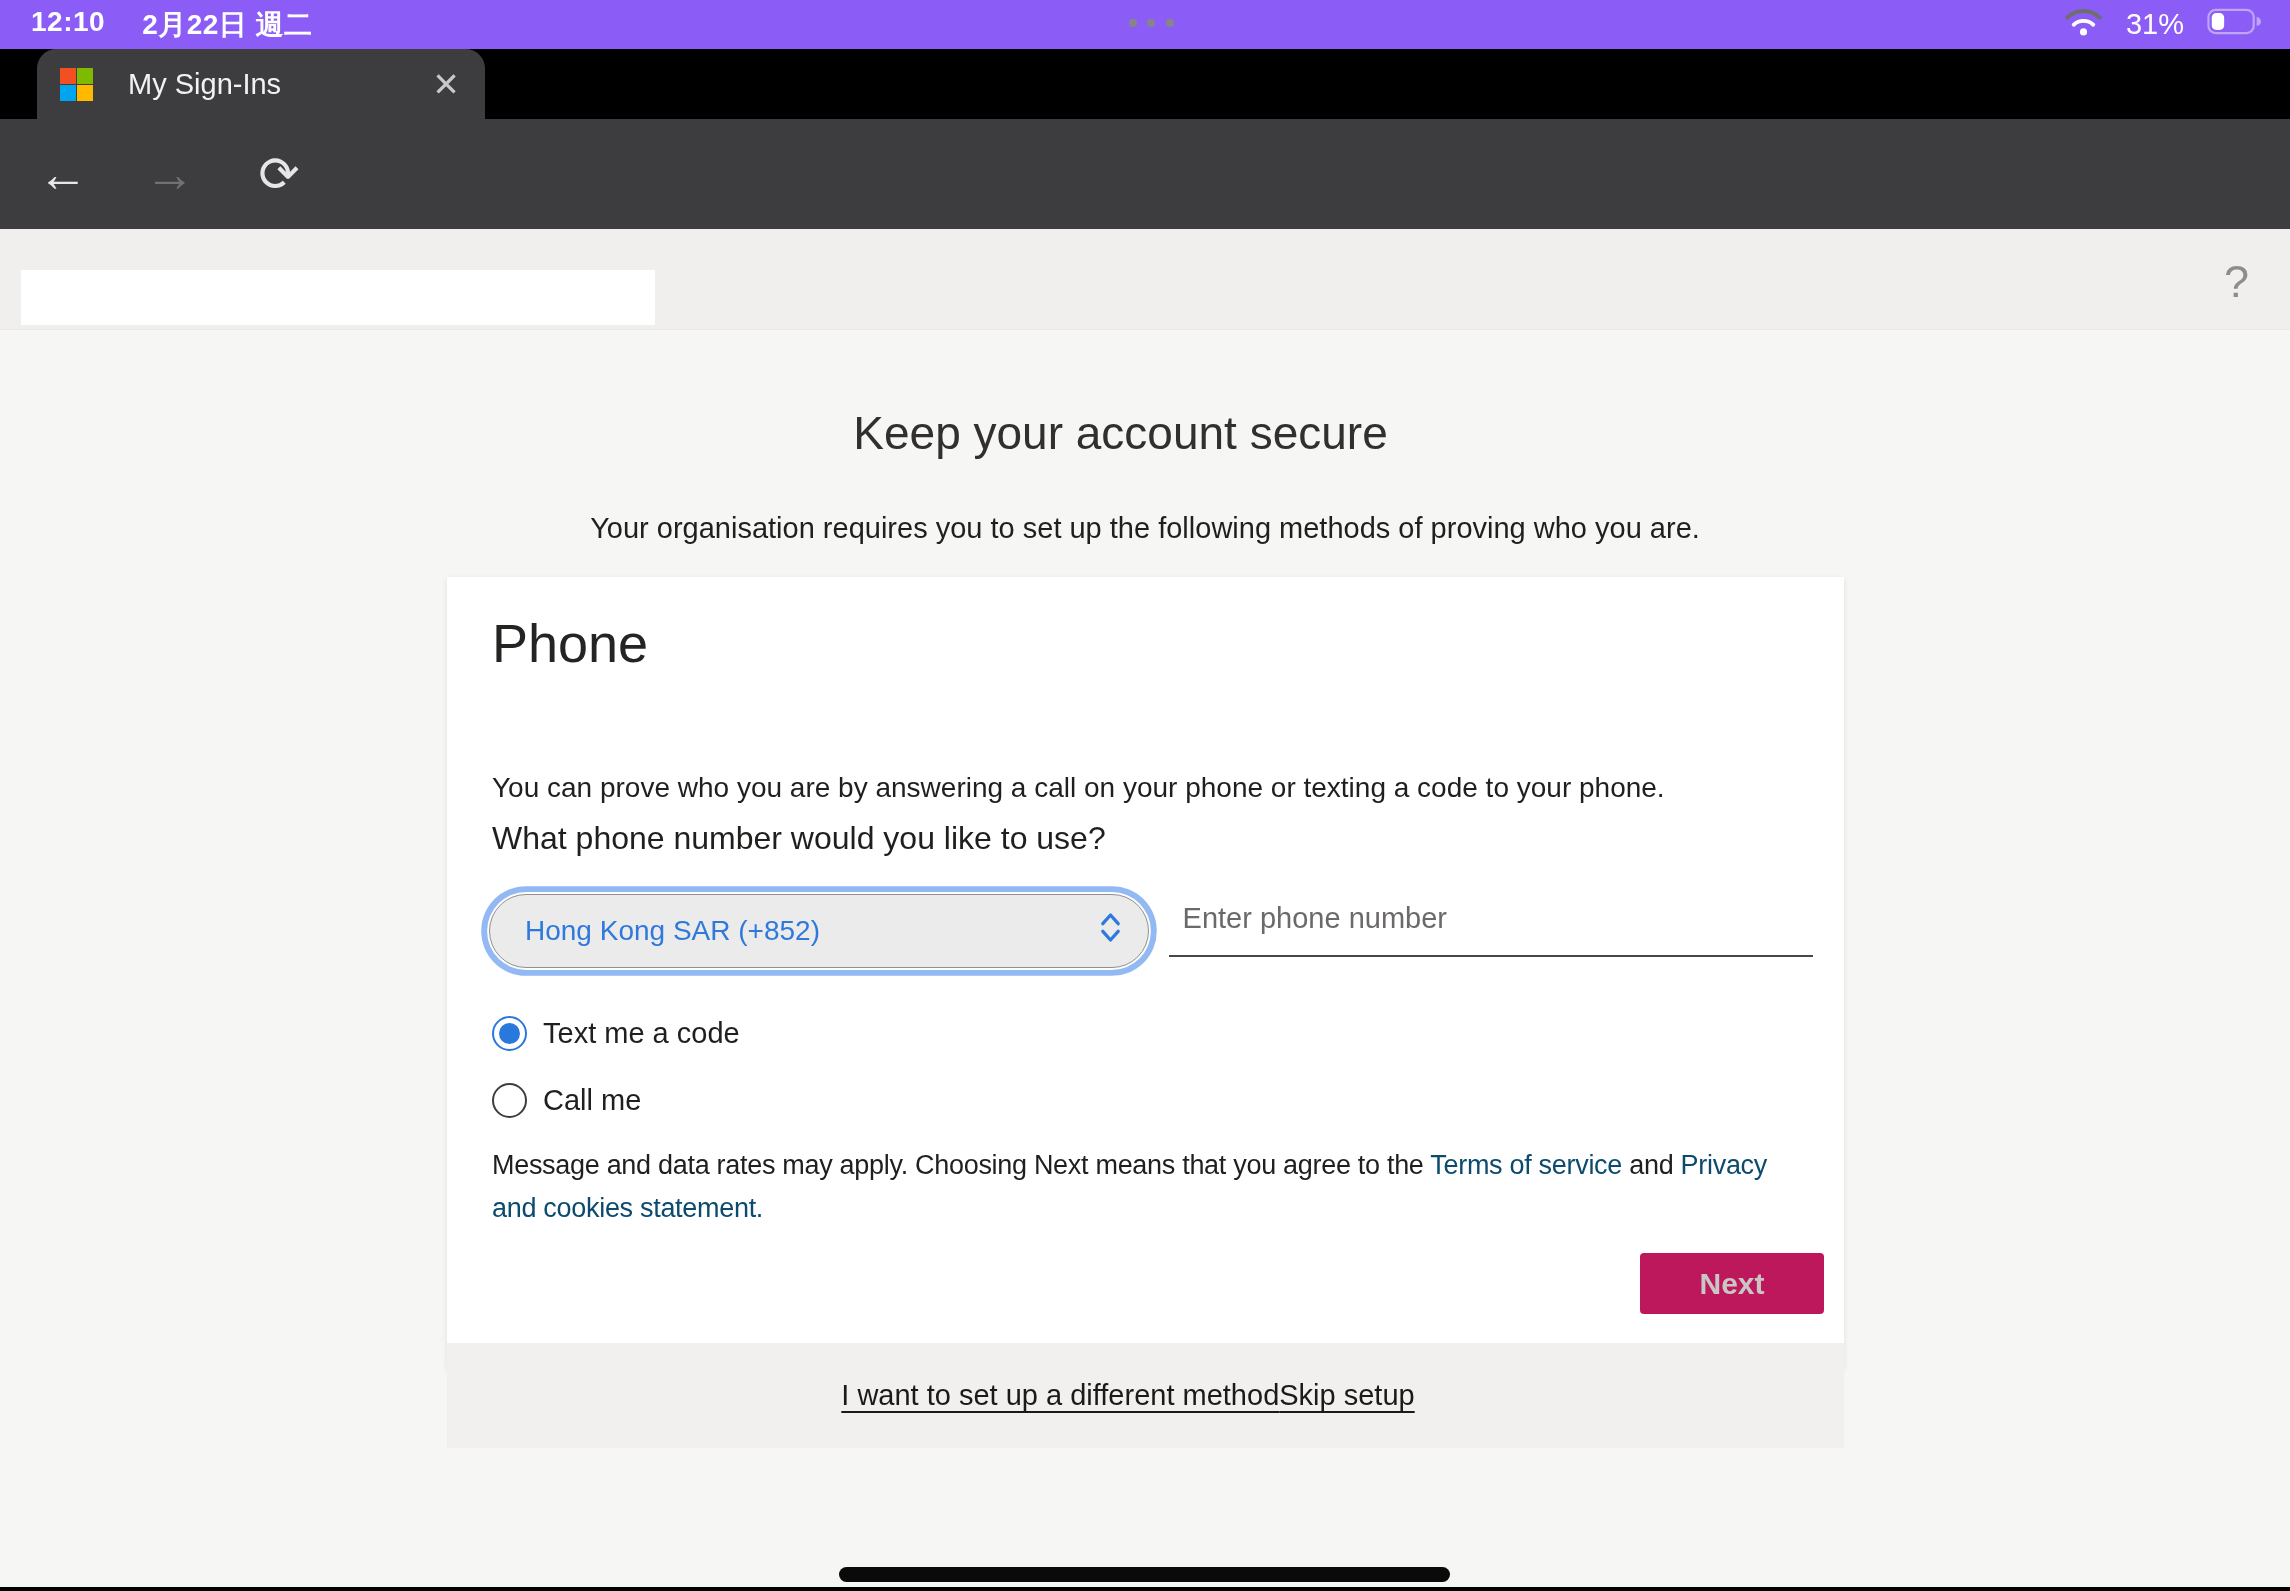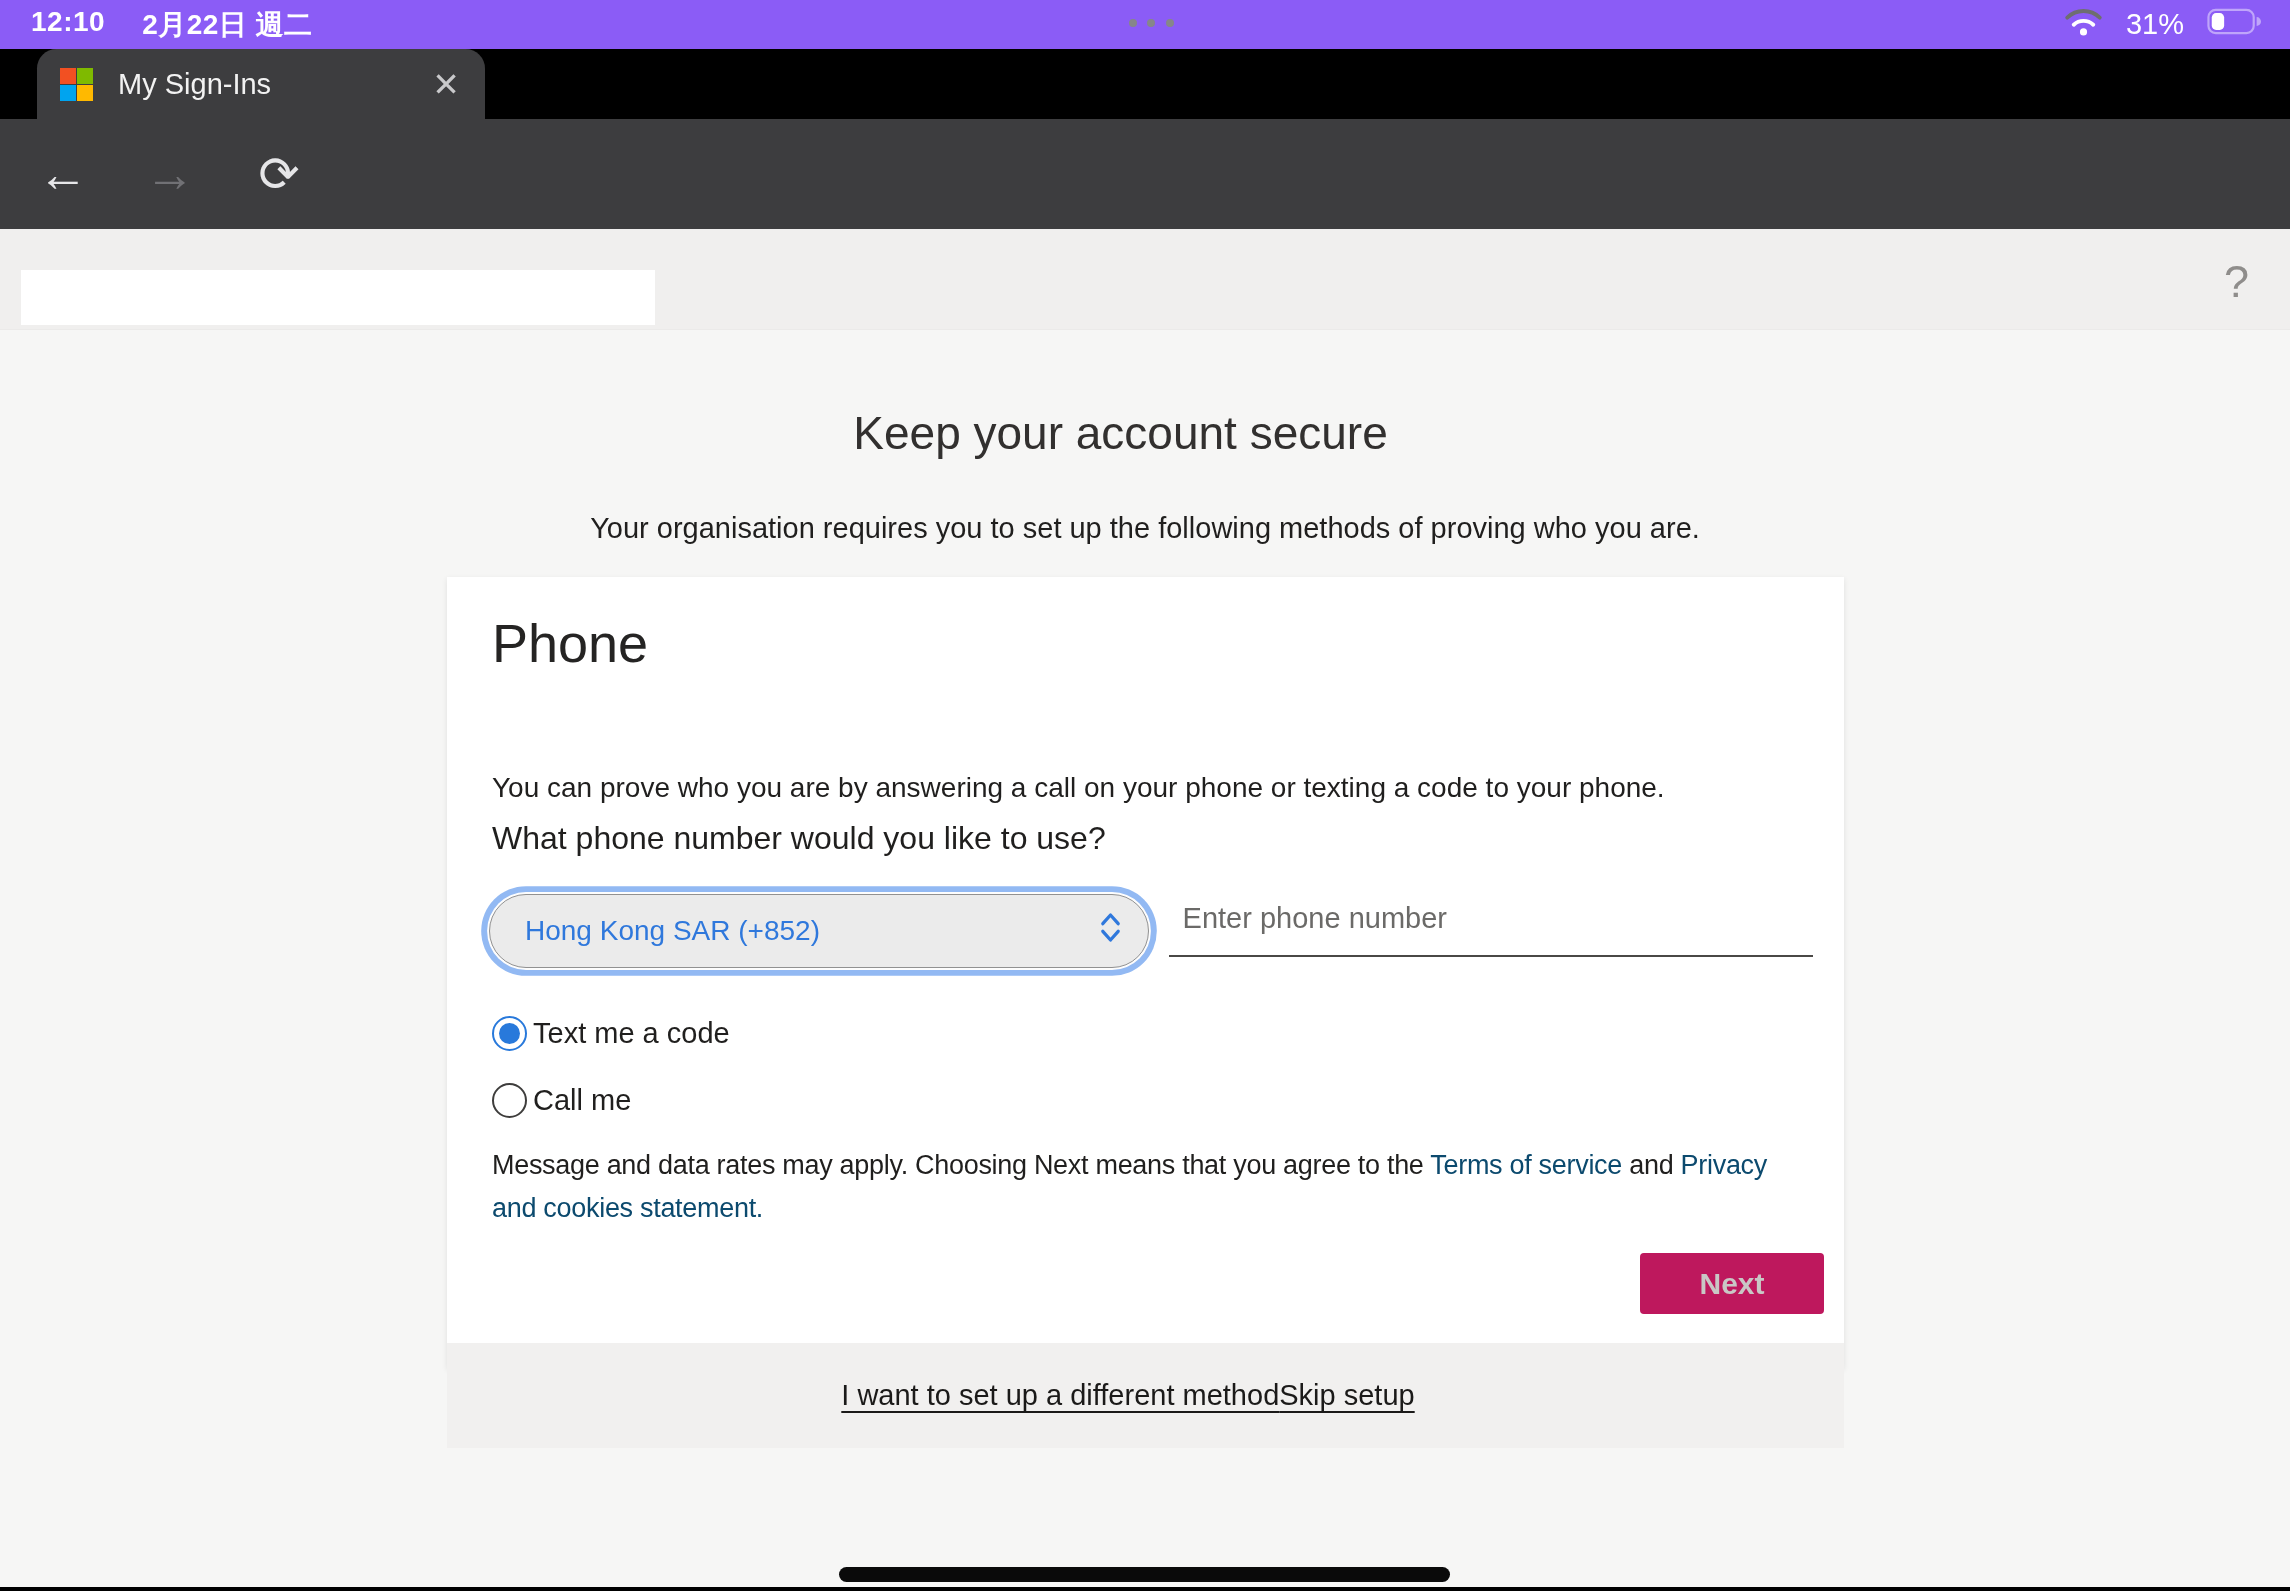--- a/index.html
+++ b/index.html
@@ -15,21 +15,21 @@
   .mt-dots { position:absolute; left:1129px; top:19.4px; display:flex; gap:10.7px; }
   .mt-dots i { width:7.8px; height:7.8px; border-radius:50%; background:#86868a; }
 
   
   .tab-strip { position:absolute; left:0; top:49px; width:2290px; height:71px; background:#000; }
   .tab { position:absolute; left:37px; top:0; width:448px; height:71px; background:#3d3d3f;
          border-radius:19.4px 19.4px 0 0; display:flex; align-items:center; padding:0 25px 0 23px; }
   .ms-logo { width:33px; height:33px; display:grid; grid-template-columns:15.5px 15.5px;
              grid-template-rows:15.5px 15.5px; gap:1.9px; }
   .ms-logo i { display:block; }
-  .tab-title { color:#f2f2f2; font-size:29px; margin-left:25px; white-space:nowrap; }
+  .tab-title { color:#f2f2f2; font-size:29px; margin-left:35px; white-space:nowrap; }
   .tab-close { margin-left:auto; color:#c9c9cb; font-size:33px; line-height:1; }
   .new-tab { position:absolute; left:500px; top:49px; height:71px; width:78px; display:flex;
              align-items:center; justify-content:center; color:#9a9a9e; font-size:54px; font-weight:300; }
 
   
   .toolbar { position:absolute; left:0; top:119px; width:2290px; height:110px; background:#3d3d3f; }
   .nav-glyph { position:absolute; top:0; height:110px; display:flex; align-items:center;
                justify-content:center; width:68px; font-size:50px; line-height:1; }
   .back { left:29px; color:#e6e6e8; }
   .fwd  { left:136px; color:#717175; }
@@ -72,21 +72,21 @@
                     display:flex; align-items:center; padding:0 25px 0 35px; color:#2F78DC;
                     font-size:28px; cursor:pointer; }
   .select-chevron { margin-left:auto; }
 
   .phone-input { position:absolute; left:722px; top:312px; width:644px; height:68px;
                  background:transparent; border:none; border-bottom:2.9px solid #4a4846;
                  font-size:29px; color:#201f1e; padding:0 0 7.8px 13.6px;
                  font-family:"Liberation Sans", sans-serif; }
   .phone-input::placeholder { color:#6b6a68; opacity:1; }
 
-  .radio-row { position:absolute; left:45px; display:flex; align-items:center; gap:6px; cursor:pointer; }
+  .radio-row { position:absolute; left:45px; display:flex; align-items:center; gap:16px; cursor:pointer; }
   .radio-row.r1 { top:439px; }
   .radio-row.r2 { top:506px; }
   .radio { width:35px; height:35px; border-radius:50%; position:relative; }
   .radio.sel { border:2.9px solid #2879DB; }
   .radio.sel::after { content:""; position:absolute; inset:4.9px; border-radius:50%; background:#2879DB; }
   .radio.unsel { border:2.9px solid #3e3d3c; }
   .radio-label { font-size:29px; color:#201f1e; }
 
   .disclaimer { position:absolute; left:45px; top:567px; width:1316px; font-size:27px;
                 letter-spacing:-0.3px; line-height:43px; color:#201f1e; }

